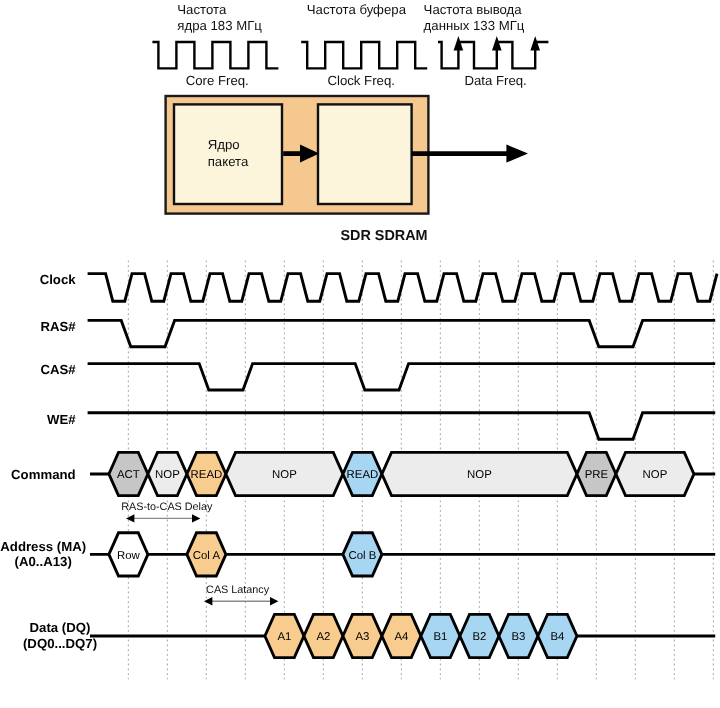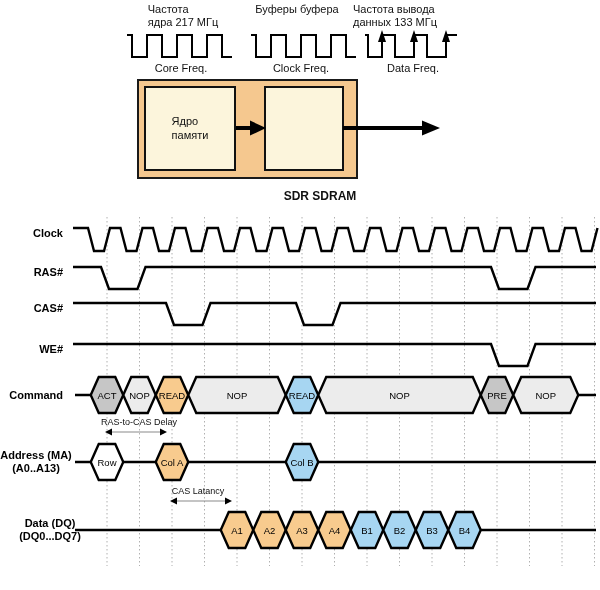--- a/index.html
+++ b/index.html
@@ -106,37 +106,37 @@
       <line x1="111" y1="432" x2="161" y2="432" stroke="#8a8a8a" stroke-width="1.2"></line>
       <polygon points="105,432 112,428.5 112,435.5" fill="#000"></polygon>
       <polygon points="167,432 160,428.5 160,435.5" fill="#000"></polygon>
       <line x1="176" y1="501" x2="226" y2="501" stroke="#8a8a8a" stroke-width="1.2"></line>
       <polygon points="170,501 177,497.5 177,504.5" fill="#000"></polygon>
       <polygon points="232,501 225,497.5 225,504.5" fill="#000"></polygon>
     </svg>
 
   <div class="abs cx lbl" style="left:183px;top:3px">
     <div>Частота</div>
-    <div>ядра 217 МГц</div>
+    <div>ядра 183 МГц</div>
   </div>
   <div class="abs cx lbl" style="left:297px;top:3px">
-    <div>Буферы буфера</div>
+    <div>Частота буфера</div>
   </div>
   <div class="abs cx lbl" style="left:395px;top:3px">
     <div>Частота  вывода</div>
     <div>данных 133 МГц</div>
   </div>
 
   <div class="abs cx lbl" style="left:181px;top:62px">Core Freq.</div>
   <div class="abs cx lbl" style="left:301px;top:62px">Clock Freq.</div>
   <div class="abs cx lbl" style="left:413px;top:62px">Data Freq.</div>
 
   <div class="abs cx boxlbl" style="left:190px;top:114px">
     <div>Ядро</div>
-    <div>памяти</div>
+    <div>пакета</div>
   </div>
 
   <div class="abs cx lbl bold" style="left:320px;top:190px;font-size:12px">SDR SDRAM</div>
 
   <div class="abs cx small" style="left:139px;top:417px">RAS-to-CAS Delay</div>
   <div class="abs cx small" style="left:198px;top:486px">CAS Latancy</div>
 
 </div>
 
 </body></html>

